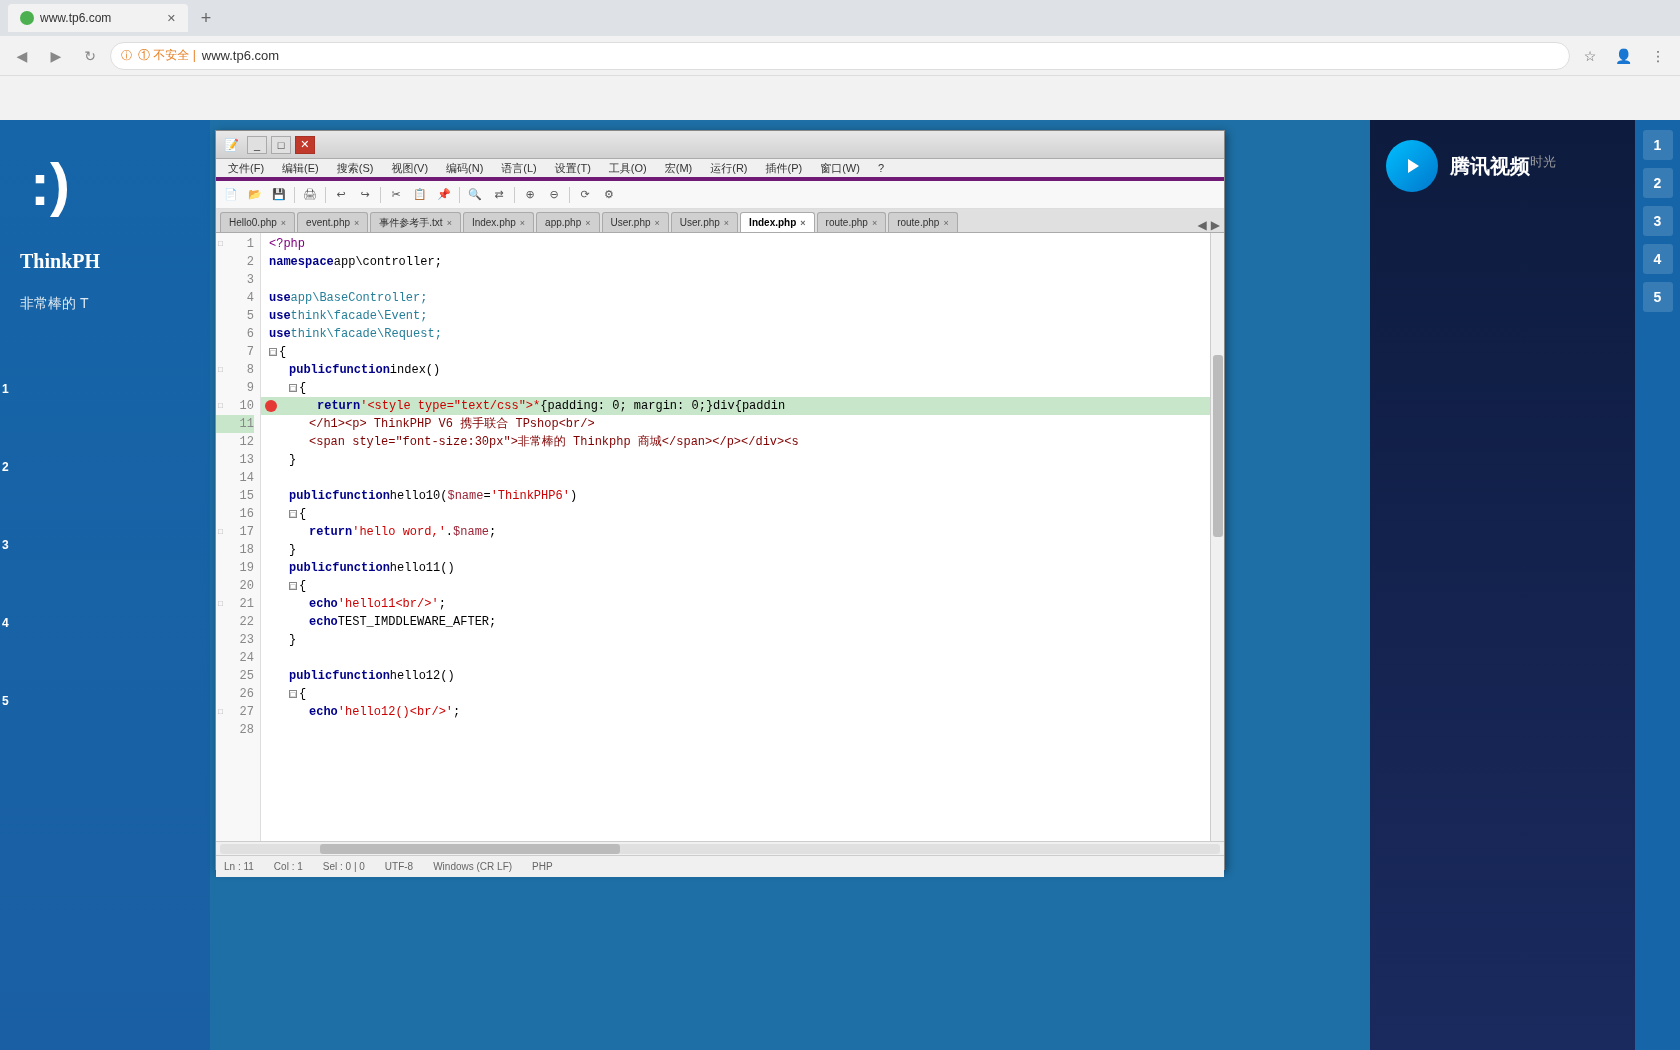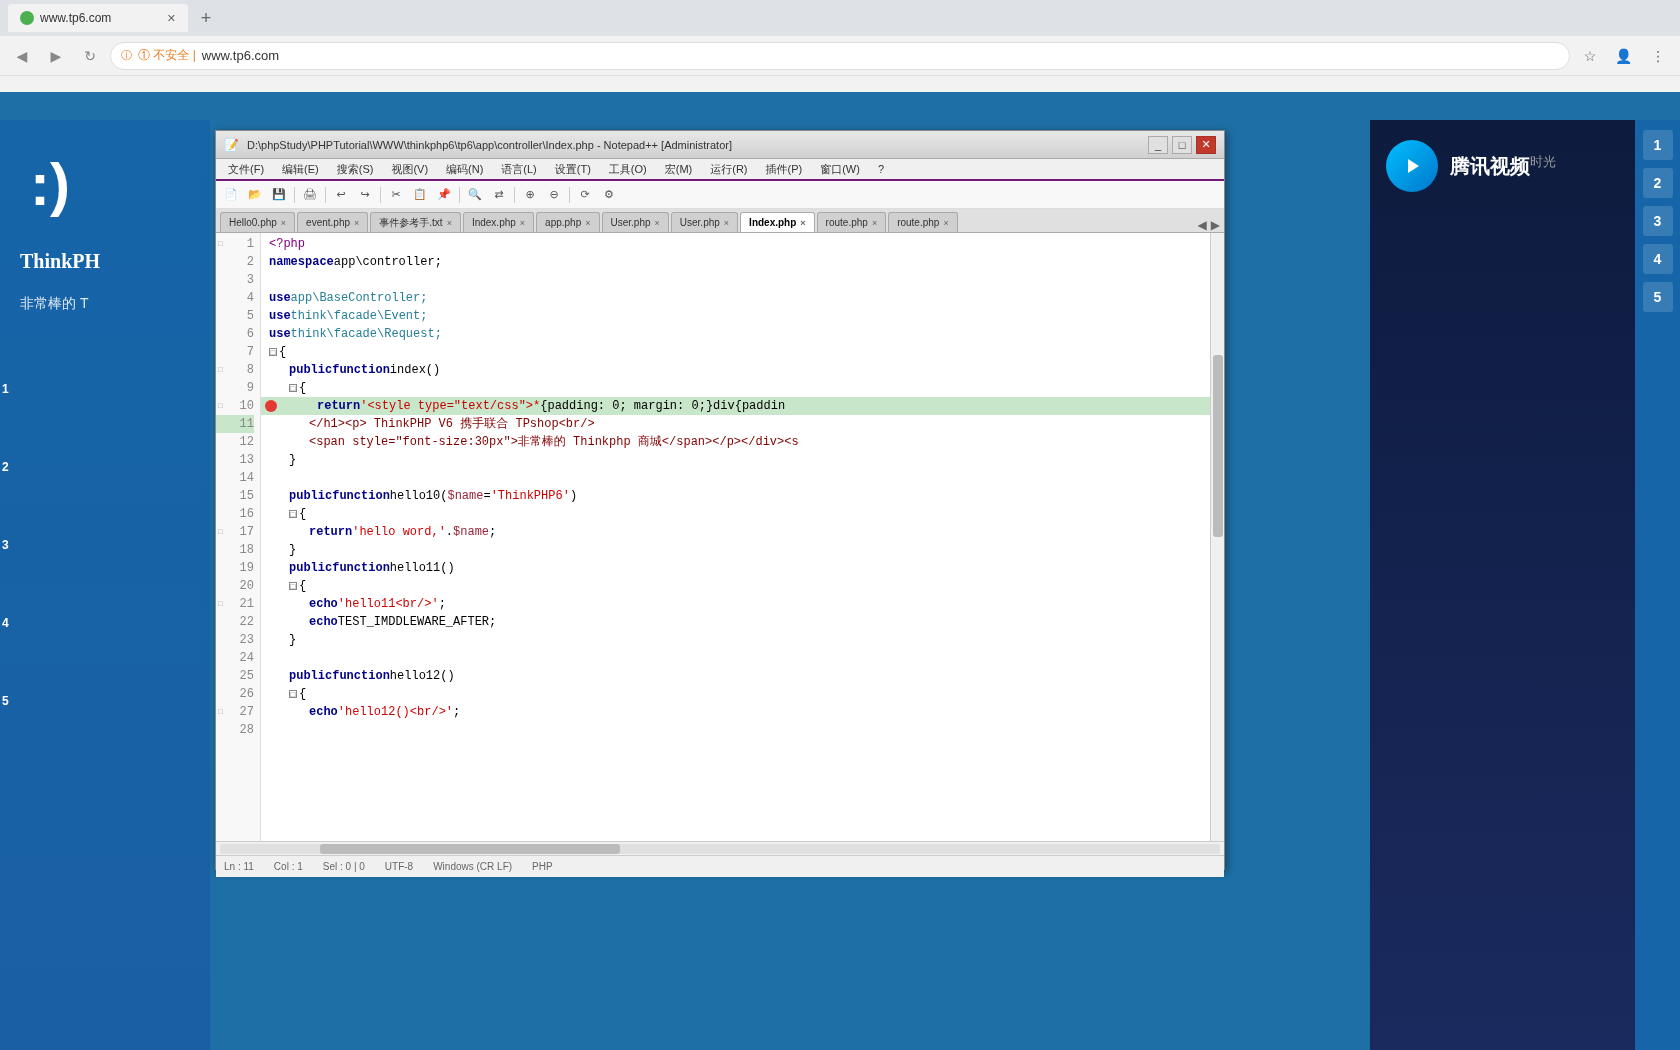--- a/index.html
+++ b/index.html
@@ -9,21 +9,21 @@
       background: #1e6fa5;
       font-family: 'Segoe UI', Arial, sans-serif;
       overflow: hidden;
       position: relative;
     }
 
     
     .browser-outer {
       position: absolute;
       top: 0; left: 0; right: 0;
-      height: 92px;
+      height: 120px;
       background: #f2f2f2;
     }
 
     .browser-tab-bar {
       display: flex;
       align-items: center;
       height: 36px;
       background: #dee1e6;
       padding: 0 8px;
       gap: 4px;
@@ -216,21 +216,21 @@
 
     .titlebar-btn.close-btn {
       background: #c0392b;
       color: #fff;
       border-color: #a93226;
     }
 
     .notepad-menubar {
       height: 22px;
       background: #f0f0f0;
-      border-bottom: 2px solid #701a75;
+      border-bottom: 4px solid #701a75;
       display: flex;
       align-items: center;
       padding: 0 4px;
       gap: 2px;
       font-size: 11px;
     }
 
     .menu-item {
       padding: 2px 8px;
       color: #333;
@@ -610,21 +610,20 @@
   <div class="right-num">2</div>
   <div class="right-num">3</div>
   <div class="right-num">4</div>
   <div class="right-num">5</div>
 </div>
 
 <div class="notepad-window">
 
   <div class="notepad-titlebar">
     <span style="font-size:12px;margin-right:4px;">📝</span>
-    <span class="notepad-title-text">D:\phpStudy\PHPTutorial\WWW\thinkphp6\tp6\app\controller\Index.php - Notepad++ [Administrator]</span>
     <div class="titlebar-btn">_</div>
     <div class="titlebar-btn">□</div>
     <div class="titlebar-btn close-btn">✕</div>
   </div>
 
   <div class="notepad-menubar">
     <span class="menu-item">文件(F)</span>
     <span class="menu-item">编辑(E)</span>
     <span class="menu-item">搜索(S)</span>
     <span class="menu-item">视图(V)</span>

